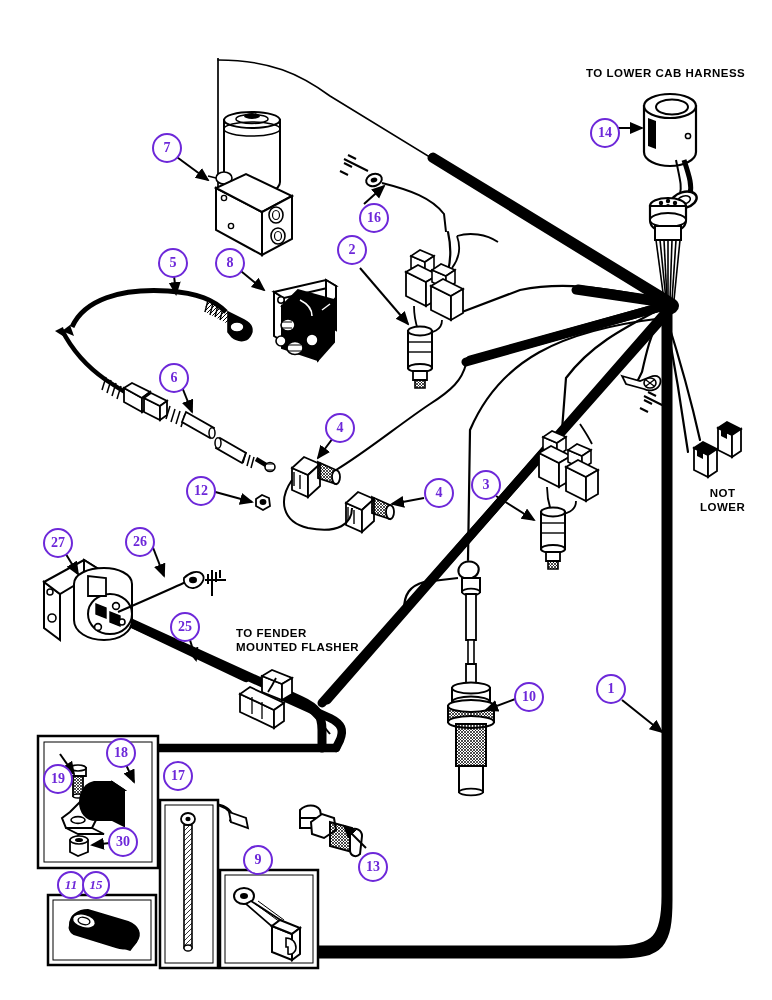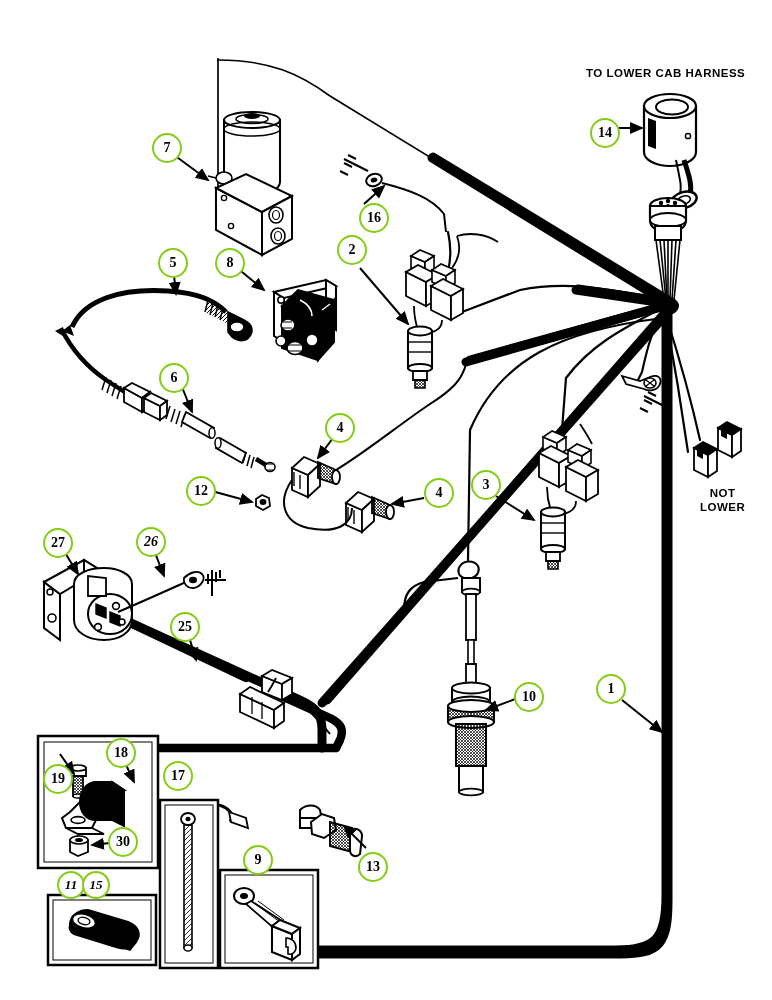--- a/index.html
+++ b/index.html
@@ -21,31 +21,31 @@
     font-weight:bold;
     color:#000;
     letter-spacing:0.5px;
     white-space:pre;
     line-height:1.25;
   }
   .note-label{font-size:11.5px;}
   .callout{
     position:absolute;
     width:30px;height:30px;
-    border:2px solid #84cc16;
+    border:2px solid #6d28d9;
     border-radius:50%;
     background:#fff;
     box-sizing:border-box;
     display:flex;
     align-items:center;
     justify-content:center;
     font-size:14px;
     font-weight:bold;
     font-family:"Liberation Serif", serif;
-    color:#000000;
+    color:#6d28d9;
     z-index:40;
   }
   .callout.small{width:28px;height:28px;font-size:13px;font-style:italic;}
 </style>
 </head>
 <body>
 
 <div id="sheet">
 
   <svg id="artboard" viewBox="0 0 772 1000" xmlns="http://www.w3.org/2000/svg">
@@ -586,20 +586,22 @@
       <path d="M622,700 L662,732"></path>
     </g>
 
   </svg>
 
   <div class="txt note-label" style="left:586px;top:66px;">TO LOWER CAB HARNESS</div>
 
   <div class="txt note-label" style="left:700px;top:486px;text-align:center;">NOT
 LOWER</div>
 
+  <div class="txt note-label" style="left:236px;top:626px;">TO FENDER
+MOUNTED FLASHER</div>
 
   <div class="callout" style="left:596px;top:674px;">1</div>
   <div class="callout" style="left:337px;top:235px;">2</div>
   <div class="callout" style="left:471px;top:470px;">3</div>
   <div class="callout" style="left:325px;top:413px;">4</div>
   <div class="callout" style="left:424px;top:478px;">4</div>
   <div class="callout" style="left:158px;top:248px;">5</div>
   <div class="callout" style="left:159px;top:363px;">6</div>
   <div class="callout" style="left:152px;top:133px;">7</div>
   <div class="callout" style="left:215px;top:248px;">8</div>
@@ -609,16 +611,16 @@
   <div class="callout" style="left:186px;top:476px;">12</div>
   <div class="callout" style="left:358px;top:852px;">13</div>
   <div class="callout" style="left:590px;top:118px;">14</div>
   <div class="callout small" style="left:82px;top:871px;">15</div>
   <div class="callout" style="left:359px;top:203px;">16</div>
   <div class="callout" style="left:163px;top:761px;">17</div>
   <div class="callout" style="left:106px;top:738px;">18</div>
   <div class="callout" style="left:43px;top:764px;font-family:Liberation Serif, serif;">19</div>
   <div class="callout" style="left:108px;top:827px;">30</div>
   <div class="callout" style="left:170px;top:612px;">25</div>
-  <div class="callout" style="left:136px;top:527px;font-style:italic;">26</div>
+  <div class="callout" style="left:125px;top:527px;">26</div>
   <div class="callout" style="left:43px;top:528px;">27</div>
 
 </div>
 
 </body></html>

